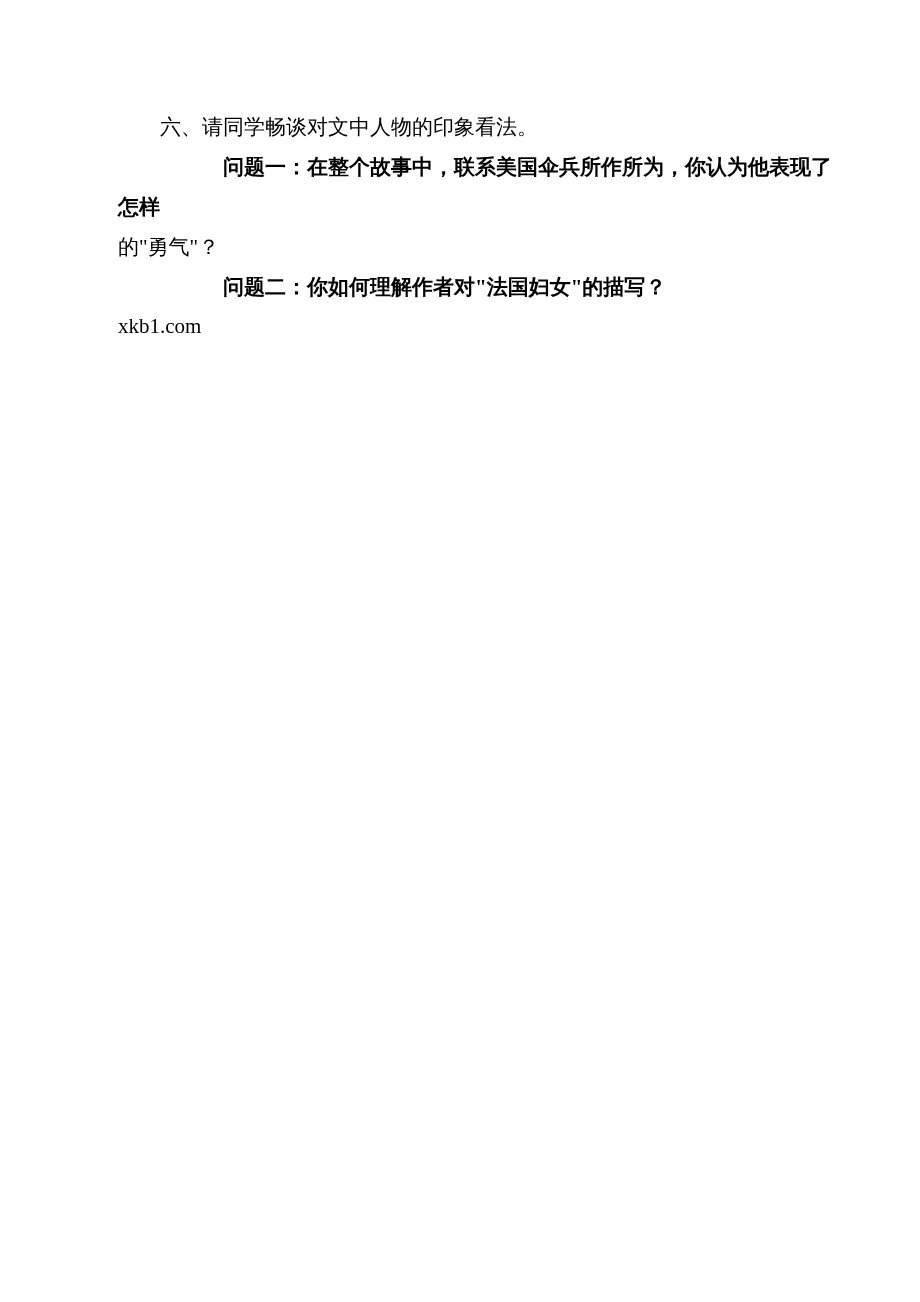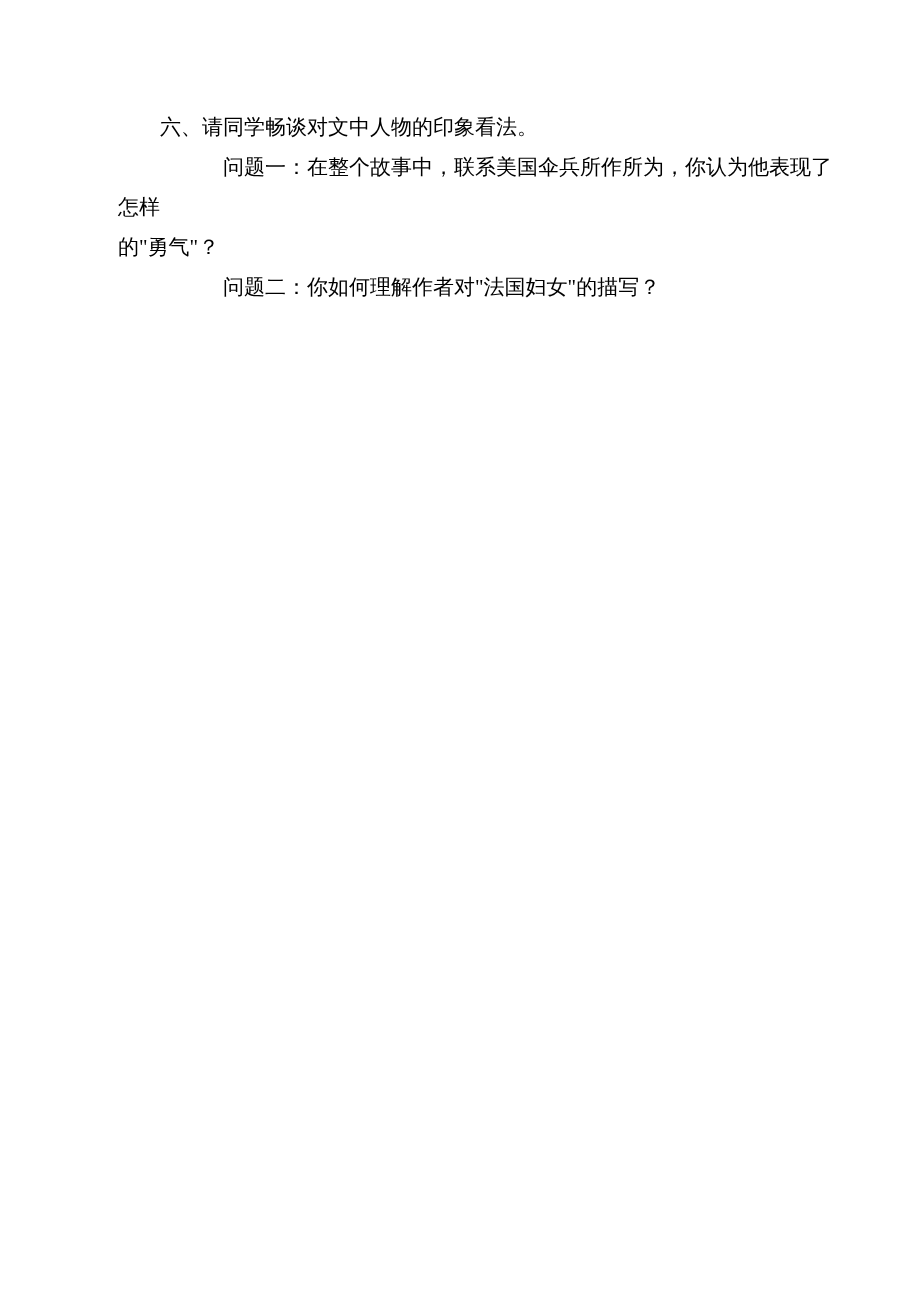--- a/index.html
+++ b/index.html
@@ -14,29 +14,31 @@
   .page {
     padding: 108px 68px 0 118px;
     font-size: 21px;
     line-height: 1.9;
   }
   .indent-heading {
     text-indent: 2em;
   }
   .indent-body {
     text-indent: 5em;
+    font-weight: bold;
   }
   .no-indent {
     text-indent: 0;
   }
   .footer-text {
     font-family: "Times New Roman", serif;
   }
 </style>
 </head>
 <body>
 
 <div class="page">
   <div class="indent-heading">六、请同学畅谈对文中人物的印象看法。</div>
   <div class="indent-body">问题一：在整个故事中，联系美国伞兵所作所为，你认为他表现了怎样</div>
   <div class="no-indent">的"勇气"？</div>
   <div class="indent-body">问题二：你如何理解作者对"法国妇女"的描写？</div>
+  <div class="no-indent footer-text">xkb1.com</div>
 </div>
 
 </body></html>

